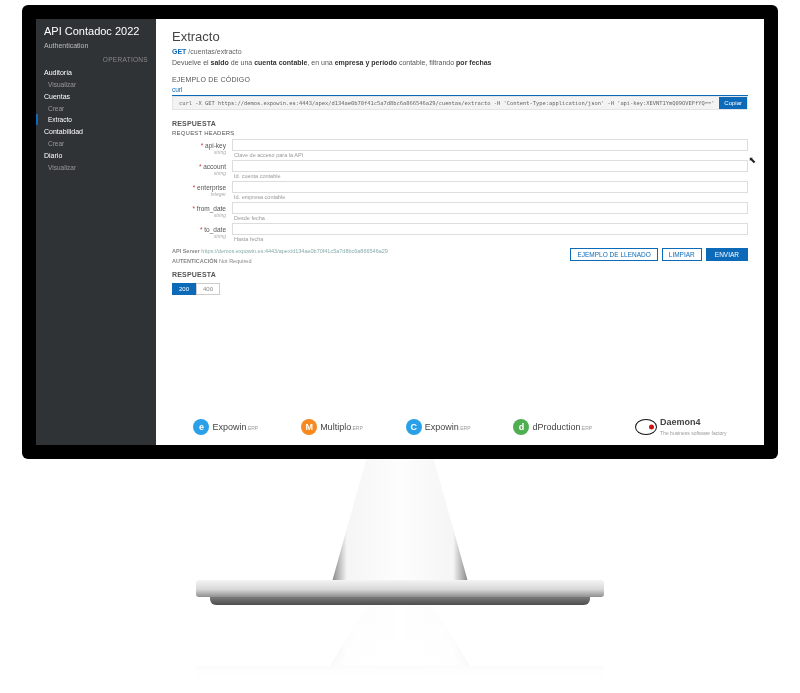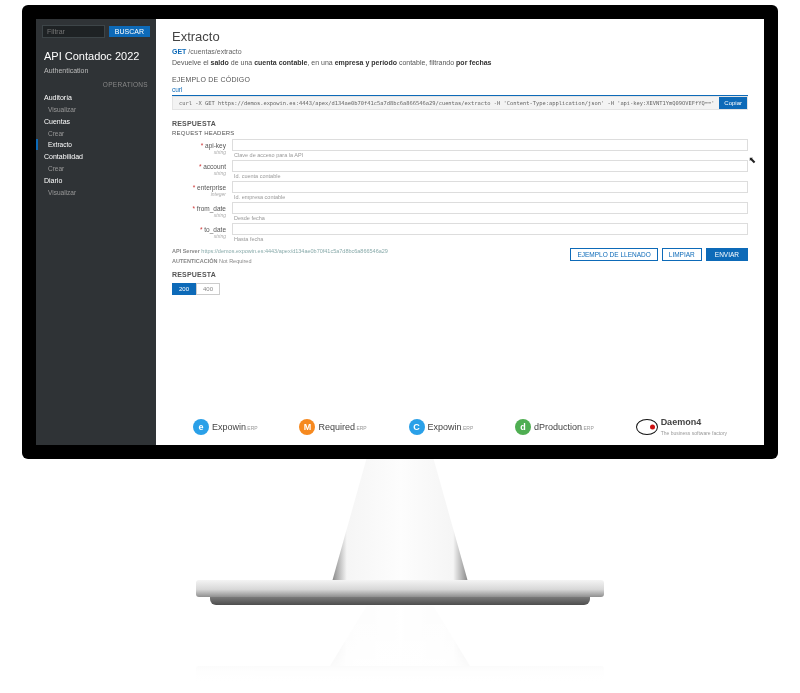--- a/index.html
+++ b/index.html
@@ -70,24 +70,20 @@
   .cursor{position:absolute;top:150px;right:22px;font-size:9px;color:#222;pointer-events:none;}
 </style>
 </head>
 <body>
 
 <div class="frame">
   <div class="monitor">
     <div class="screen">
 
       <div class="sidebar">
-        <div class="search-row">
-          <input type="text" placeholder="Filtrar" style="">
-          <button class="btn-search">BUSCAR</button>
-        </div>
         <div class="api-title">API Contadoc 2022</div>
         <div class="side-link">Authentication</div>
         <div class="side-heading">OPERATIONS</div>
 
         <div class="side-group">Auditoría</div>
         <div class="side-sub">Visualizar</div>
 
         <div class="side-group">Cuentas</div>
         <div class="side-sub">Crear</div>
         <div class="side-sub active">Extracto</div>
@@ -161,21 +157,21 @@
           <div class="status-tab err">400</div>
         </div>
 
         <div class="logos">
           <div class="logo">
             <span class="ic ic-blue">e</span>
             <span class="nm"><span>Expowin</span><span class="sub">.ERP</span></span>
           </div>
           <div class="logo">
             <span class="ic ic-orange">M</span>
-            <span class="nm"><span>Required</span><span class="sub">.ERP</span></span>
+            <span class="nm"><span>Multiplo</span><span class="sub">.ERP</span></span>
           </div>
           <div class="logo">
             <span class="ic ic-blue">C</span>
             <span class="nm"><span>Expowin</span><span class="sub">.ERP</span></span>
           </div>
           <div class="logo">
             <span class="ic ic-green">d</span>
             <span class="nm"><span>dProduction</span><span class="sub">.ERP</span></span>
           </div>
           <div class="logo">

